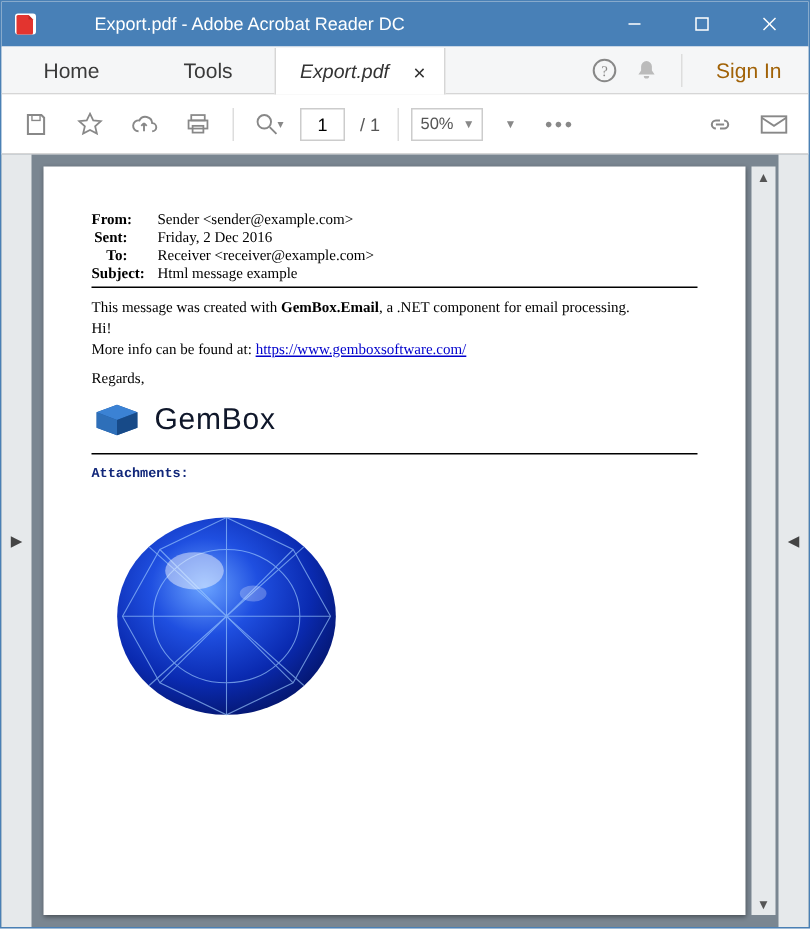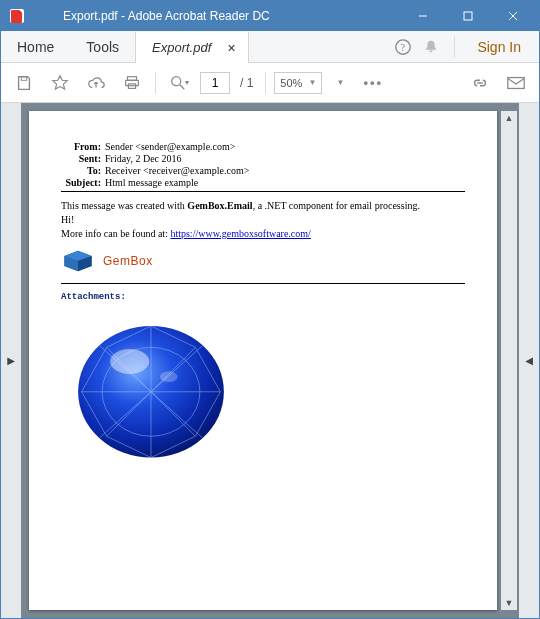--- a/index.html
+++ b/index.html
@@ -4,21 +4,21 @@
 <style>
   * { box-sizing: border-box; margin: 0; padding: 0; }
   body { font-family: "Segoe UI", Tahoma, sans-serif; font-size: 13px; background: #f0f0f0; width: 540px; height: 619px; overflow: hidden; border: 1px solid #4a80b5; }
   .titlebar { height: 30px; background: #4880b7; color: #fff; display: flex; align-items: center; padding: 0 4px 0 8px; }
   .titlebar .app-icon { width: 16px; height: 16px; margin-right: 6px; display: inline-block; }
   .titlebar .title { font-size: 12px; flex: 1; margin-left: 32px; }
   .titlebar .win-controls { display: flex; }
   .titlebar .win-btn { width: 45px; height: 30px; display: flex; align-items: center; justify-content: center; }
   .win-btn svg { stroke: #fff; }
   .topbar { height: 32px; background: #f5f6f7; border-bottom: 1px solid #d6d6d6; display: flex; align-items: stretch; }
-  .topbar .seg { display: flex; align-items: center; padding: 0 16px; font-size: 14px; color: #3a3a3a; }
+  .topbar .seg { display: flex; align-items: center; padding: 0 28px; font-size: 14px; color: #3a3a3a; }
   .topbar .tab { display: flex; align-items: center; padding: 0 12px 0 16px; background: #fff; border-top: none; border-right: 1px solid #d6d6d6; border-left: 1px solid #d6d6d6; position: relative; top: 1px; font-size: 13px; color: #333; font-style: italic; }
   .topbar .tab .tab-x { margin-left: 16px; font-size: 14px; color: #333; }
   .topbar .spacer { flex: 1; }
   .topbar .right { display: flex; align-items: center; padding: 0 8px; gap: 6px; }
   .topbar .icon-sm { width: 22px; height: 22px; display: flex; align-items: center; justify-content: center; color: #888; }
   .topbar .signin { font-size: 14px; color: #a16207; padding: 0 10px; }
   .toolbar { height: 40px; background: #fff; border-bottom: 1px solid #d6d6d6; display: flex; align-items: center; padding: 0 8px; gap: 6px; }
   .tool-btn { width: 30px; height: 30px; display: flex; align-items: center; justify-content: center; color: #666; }
   .toolbar .divider { width: 1px; height: 22px; background: #ddd; margin: 0 2px; }
   .page-input { width: 30px; height: 22px; border: 1px solid #ccc; font-size: 12px; text-align: center; }
@@ -27,26 +27,26 @@
   .toolbar .flex-spacer { flex: 1; }
   .viewport { position: relative; height: calc(619px - 30px - 32px - 40px - 2px); background: #7a8691; display: flex; }
   .side-rail { width: 20px; background: #e6e9eb; display: flex; align-items: center; justify-content: center; }
   .side-caret { font-size: 10px; color: #444; }
   .doc-area { flex: 1; padding: 8px 2px 8px 8px; overflow: hidden; display: flex; gap: 4px; }
   .page { background: #fff; box-shadow: 0 1px 3px rgba(0,0,0,0.4); flex: 1; padding: 30px 32px; font-family: "Times New Roman", serif; font-size: 10px; color: #000; overflow: hidden; }
   .scrollbar { width: 16px; background: #e6e9eb; display: flex; flex-direction: column; align-items: center; justify-content: space-between; padding: 2px 0; }
   .sb-arrow { font-size: 9px; color: #555; }
 
   .email-head { display: grid; grid-template-columns: 44px auto; row-gap: 1px; margin-bottom: 3px; }
-  .email-head .k { text-align: right; font-weight: bold; padding-right: 4px; }
+  .email-head .k { text-align: right; font-weight: bold; padding-right: 20px; }
   hr.rule { border: none; border-top: 1px solid #000; margin: 2px 0 8px 0; }
   .body-p { margin: 3px 0; }
   .body-p a { color: #0000cc; text-decoration: underline; }
   .logo-row { display: flex; align-items: center; gap: 8px; margin: 8px 0; }
-  .logo-text { font-family: "Segoe UI", sans-serif; font-size: 12px; color: #c2410c; letter-spacing: 0.5px; }
+  .logo-text { font-family: "Segoe UI", sans-serif; font-size: 20px; color: #0f172a; letter-spacing: 0.5px; }
   .attach-lbl { font-family: Liberation Mono, monospace; font-size: 9px; font-weight: bold; color: #11277a; margin-top: 8px; padding-bottom: 4px; }
   .gem-wrap { padding-top: 4px; }
 </style>
 </head>
 <body>
 
 <div class="titlebar">
   <span class="app-icon">
     <svg width="16" height="16" viewBox="0 0 16 16">
         <rect x="1" y="1" width="14" height="14" rx="2" fill="#fff"></rect>
@@ -173,20 +173,21 @@
         <div>Friday, 2 Dec 2016</div>
         <div class="k">To:</div>
         <div>Receiver &lt;receiver@example.com&gt;</div>
         <div class="k">Subject:</div>
         <div>Html message example</div>
       </div>
       <hr class="rule">
       <p class="body-p"><span>This message was created with </span><b>GemBox.Email</b><span>, a .NET component for email processing.</span></p>
       <p class="body-p">Hi!</p>
       <p class="body-p" style="margin-top:0"><span>More info can be found at: </span><a href="#">https://www.gemboxsoftware.com/</a></p>
+      <p class="body-p" style="margin-top:8px">Regards,</p>
       <div class="logo-row">
         <svg width="34" height="28" viewBox="0 0 40 32">
           <path d="M4 10 L20 4 L36 10 L36 22 L20 28 L4 22 Z" fill="#1f5aa3"></path>
           <path d="M4 10 L20 16 L36 10 L20 4 Z" fill="#3b82d4"></path>
           <path d="M20 16 L36 10 L36 22 L20 28 Z" fill="#174a88"></path>
           <path d="M4 10 L20 16 L20 28 L4 22 Z" fill="#2e6fb9"></path>
         </svg>
         <span class="logo-text">GemBox</span>
       </div>
       <hr class="rule">

